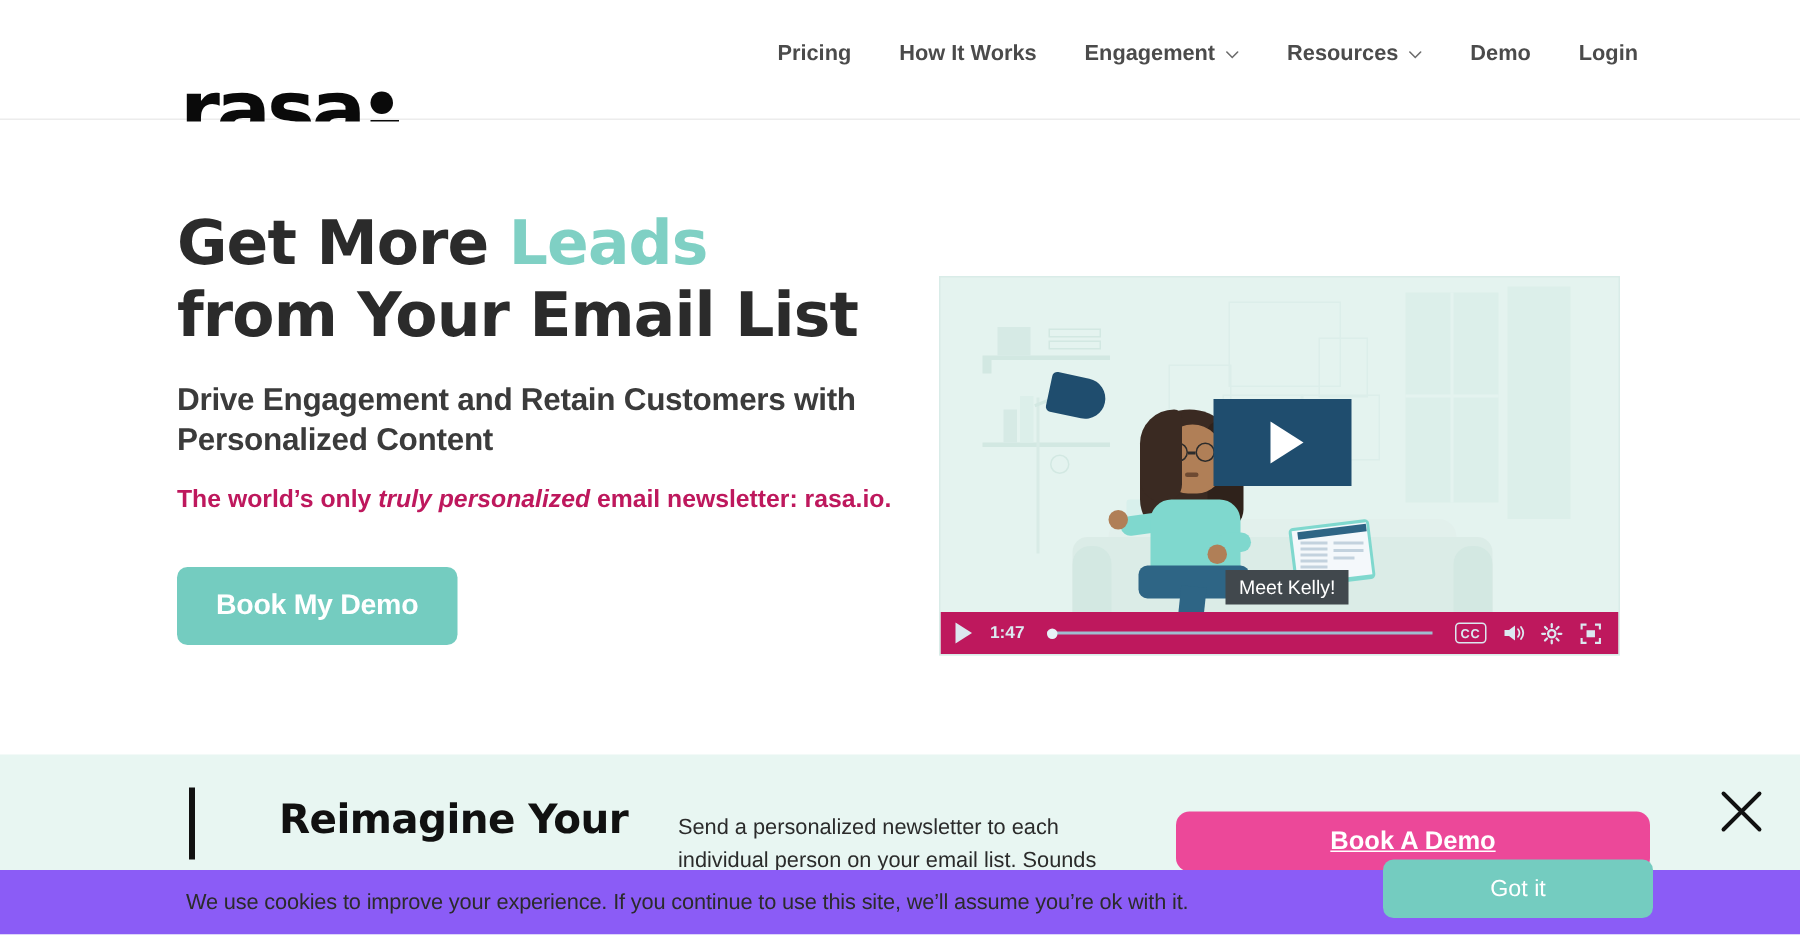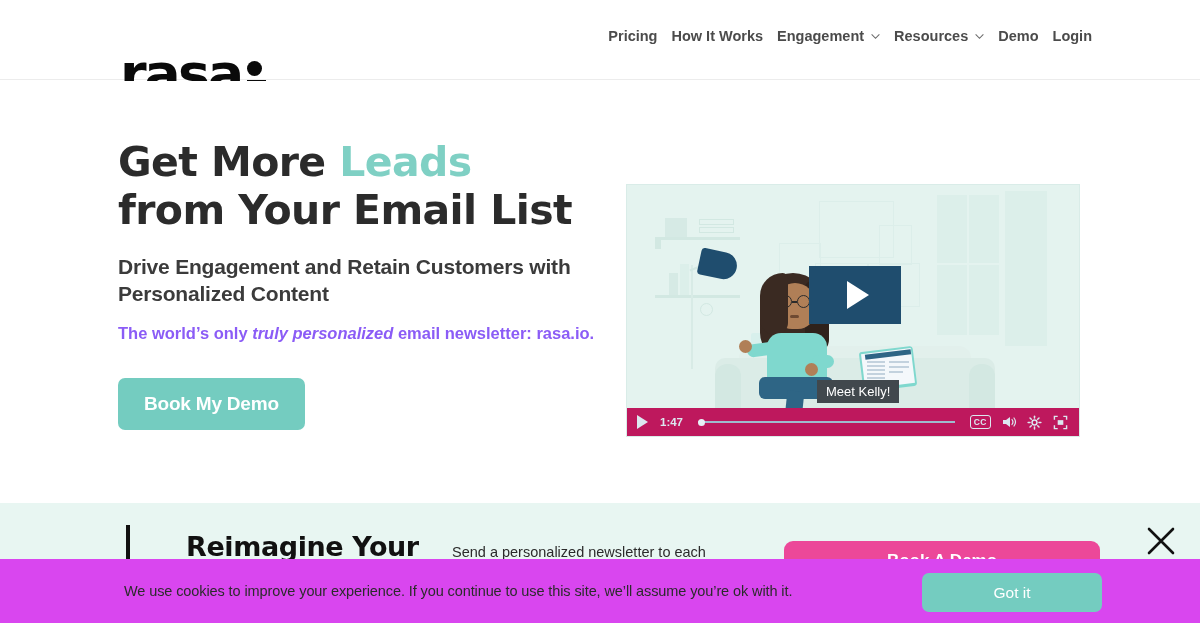--- a/index.html
+++ b/index.html
@@ -31,21 +31,21 @@
   .logo-mark { position: relative; width: 24px; height: 48px; margin-left: 3px; }
   .logo-dot {
     position: absolute; top: 9px; left: 2px;
     width: 15px; height: 15px; border-radius: 50%; background: #0a0a0a;
   }
   .logo-square {
     position: absolute; top: 28px; left: 2px;
     width: 19px; height: 19px; background: #0a0a0a;
     border-radius: 0 0 5px 0;
   }
-  .nav { position: absolute; right: 108px; top: 28px; display: flex; align-items: center; gap: 14px; }
+  .nav { position: absolute; right: 108px; top: 28px; display: flex; align-items: center; gap: 32px; }
   .nav-item {
     font-size: 14.5px; color: #4b4b4b; font-weight: 600;
     display: flex; align-items: center; gap: 7px; cursor: pointer;
     white-space: nowrap;
   }
   .chev { display: inline-block; width: 9px; height: 9px; }
   .chev svg { display: block; }
 
   
   .hero { position: absolute; top: 81px; left: 0; width: 1200px; height: 420px; background: #fff; }
@@ -56,21 +56,21 @@
     font-family: "DejaVu Sans", sans-serif;
   }
   .accent { color: #7fd0c4; }
   h2.subhead {
     margin-top: 19px;
     font-size: 21px; font-weight: 700; line-height: 27px;
     color: #3b3b3b; letter-spacing: -0.2px;
   }
   p.lede {
     margin-top: 15px;
-    font-size: 16.5px; font-weight: 700; line-height: 23px; color: #8b5cf6;
+    font-size: 16.5px; font-weight: 700; line-height: 23px; color: #be185d;
   }
   p.lede em { font-style: italic; }
   .cta {
     margin-top: 33px;
     display: inline-block; padding: 15px 26px;
     background: #74ccc0; color: #fff;
     font-size: 19px; font-weight: 600;
     border: none; border-radius: 7px; cursor: pointer;
     letter-spacing: -0.2px;
   }
@@ -185,22 +185,22 @@
     background:#ec4899; color:#fff; border-radius:9px;
     display:flex; align-items:center; justify-content:center;
     font-size:17px; font-weight:600; cursor:pointer;text-decoration:underline;
   }
   .close-x {
     position:absolute; right:22px; top:524px; width:34px; height:34px; cursor:pointer;
   }
 
   
   .cookie {
-    position:absolute; left:0; bottom:0; width:1200px; height:64px;
-    background:#d946ef; display:flex; align-items:center;
+    position:absolute; left:0; bottom:0; width:1200px; height:43px;
+    background:#8b5cf6; display:flex; align-items:center;
   }
   .cookie-text {
     position:absolute; left:124px; top:50%; transform:translateY(-50%);
     font-size:14.5px; color:#2b2b2b; letter-spacing:-0.1px;
   }
   .cookie-btn {
     position:absolute; left:922px; top:573px; width:180px; height:39px;
     background:#74ccc0; color:#fff; border:none; border-radius:7px;
     font-size:15.5px; font-weight:500; cursor:pointer;
     font-family:"Liberation Sans", sans-serif;

